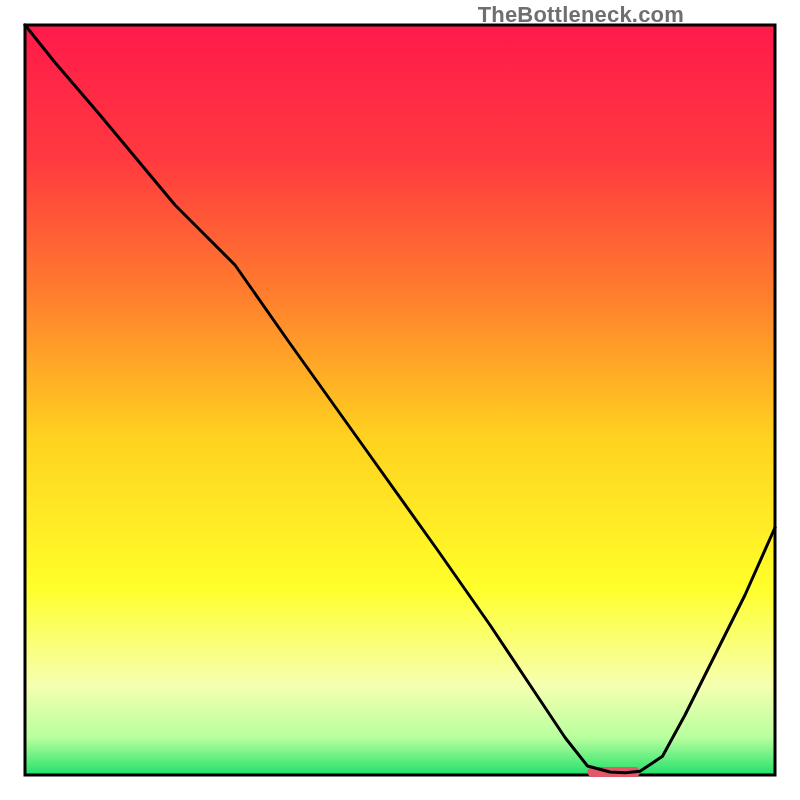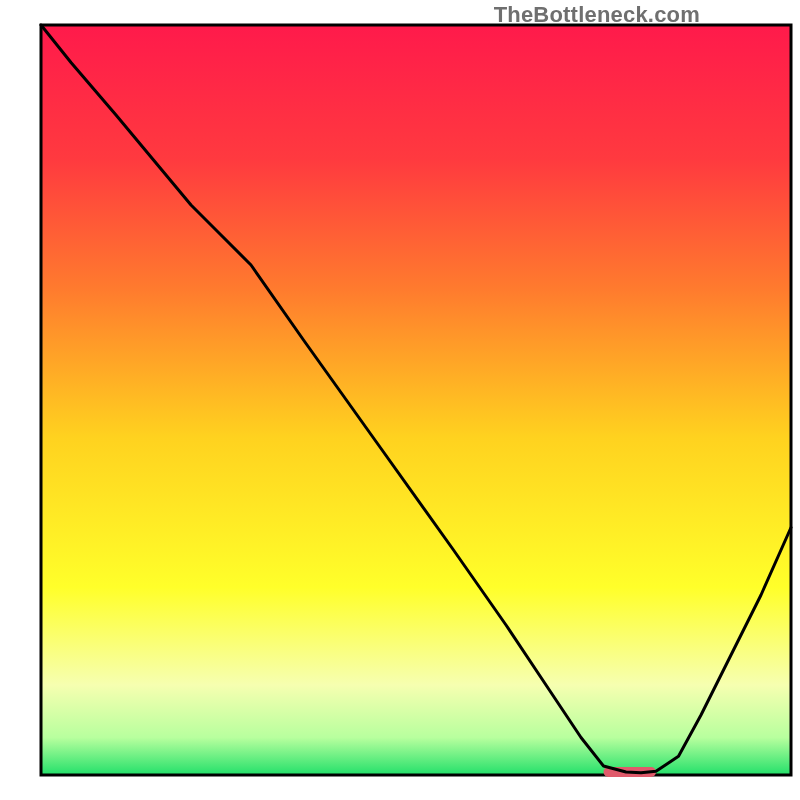--- a/index.html
+++ b/index.html
@@ -8,21 +8,20 @@
     width: 800px;
     height: 800px;
     background: #ffffff;
     font-family: Arial, Helvetica, sans-serif;
     overflow: hidden;
   }
   .wrap {
     position: relative;
     width: 696px;
     height: 800px;
-    padding-left: 16px;
   }
   .watermark {
     position: absolute;
     top: 2px;
     right: 12px;
     font-size: 22px;
     font-weight: 600;
     color: #6f6f6f;
     letter-spacing: 0.2px;
     z-index: 10;

